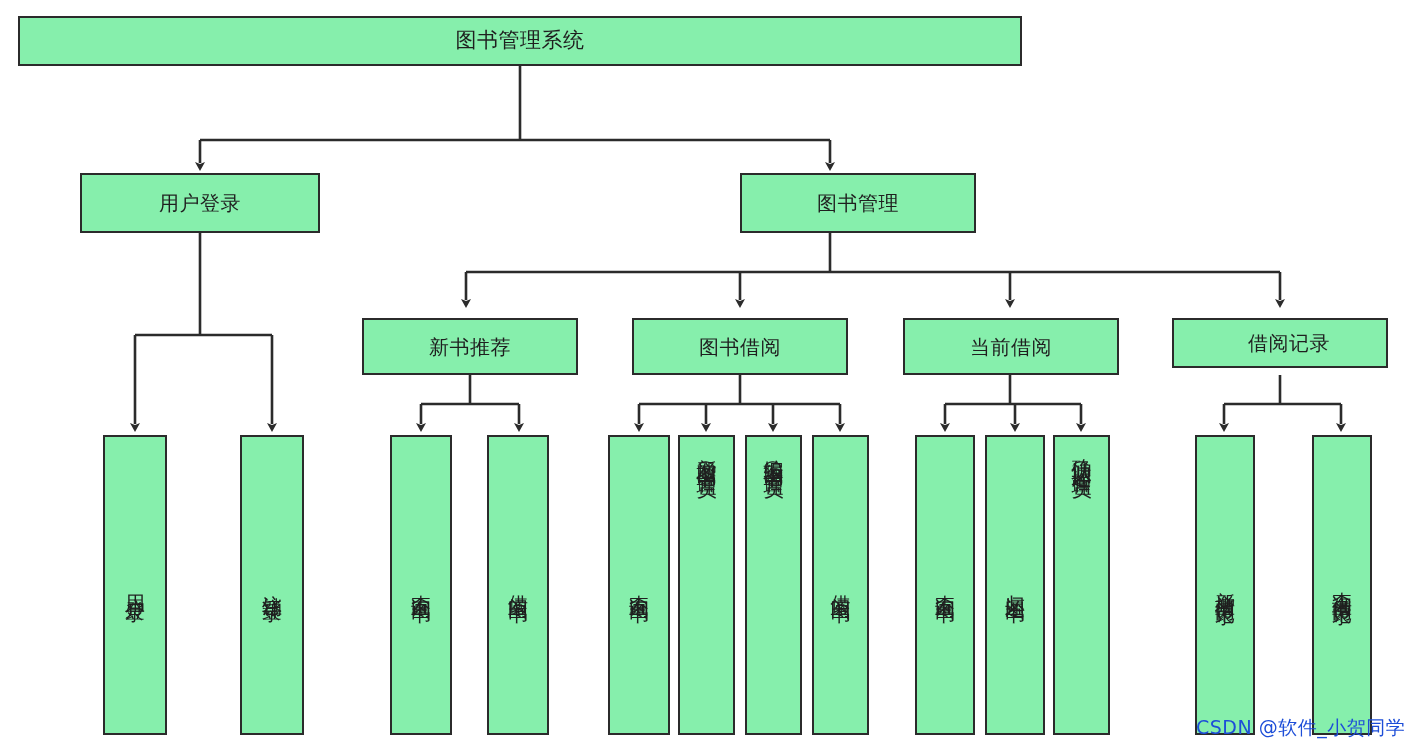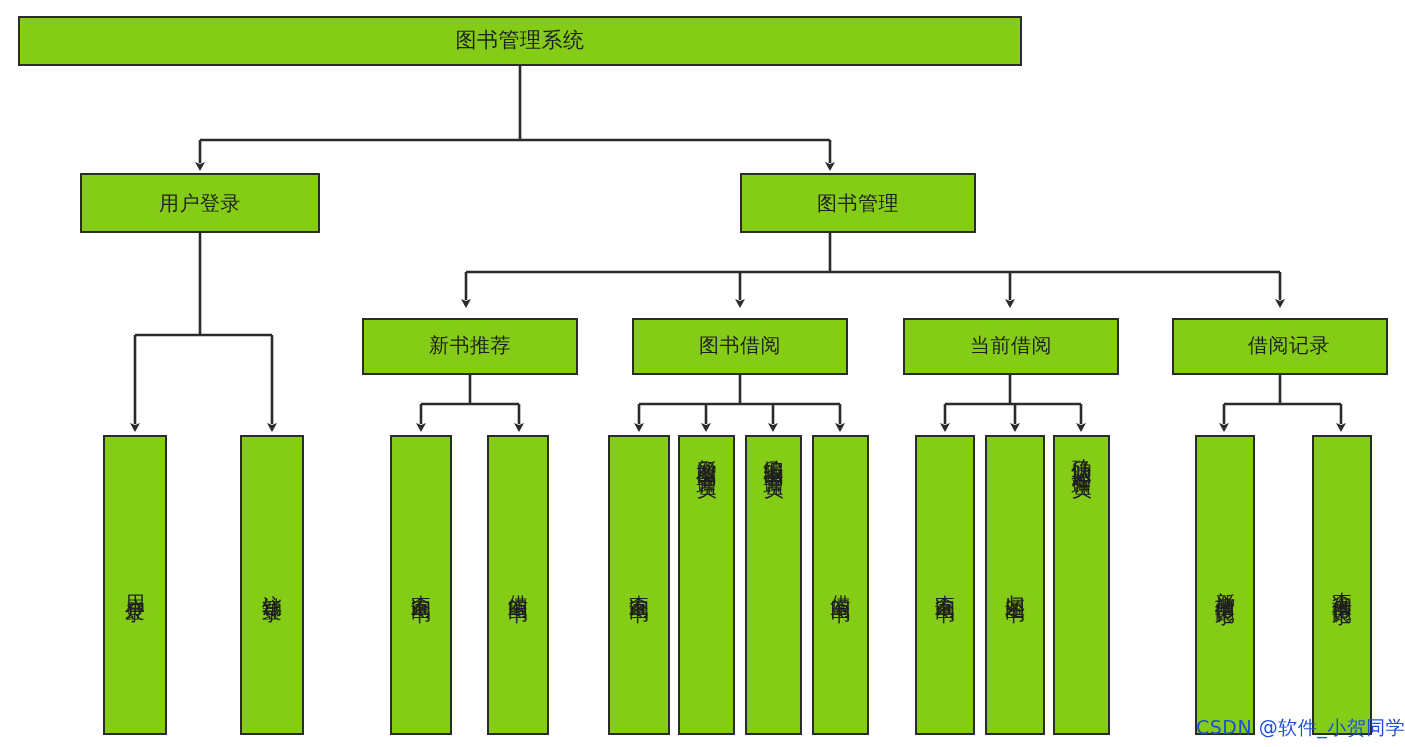--- a/index.html
+++ b/index.html
@@ -18,29 +18,29 @@
   svg#edges{
     position:absolute;
     left:0;top:0;
     width:1405px;height:747px;
     pointer-events:none;
   }
   .node{
     position:absolute;
     box-sizing:border-box;
     border:2px solid #2b2b2b;
-    background:#84cc16;
+    background:#86efac;
     display:flex;
     align-items:center;
     justify-content:center;
     color:#1f1f1f;
   }
   .node.root{ font-size:21px; }
   .node.lvl2{ font-size:20px; }
-  .node.lvl3{ font-size:20px;font-family:Liberation Mono, monospace; }
+  .node.lvl3{ font-size:20px; }
   .node .lbl{
     display:block;
     line-height:1.1;
     letter-spacing:0.5px;
     white-space:nowrap;
   }
   
   .node.leaf{
     font-size:20px;
     align-items:flex-start;
@@ -135,21 +135,21 @@
 
   <div class="node lvl3" style="left:362px;top:318px;width:216px;height:57px;">
     <span class="lbl">新书推荐</span>
   </div>
   <div class="node lvl3" style="left:632px;top:318px;width:216px;height:57px;">
     <span class="lbl">图书借阅</span>
   </div>
   <div class="node lvl3" style="left:903px;top:318px;width:216px;height:57px;">
     <span class="lbl">当前借阅</span>
   </div>
-  <div class="node lvl3" style="left:1172px;top:318px;width:216px;height:57px;padding-left:18px;">
+  <div class="node lvl3" style="left:1172px;top:318px;width:216px;height:50px;padding-left:18px;">
     <span class="lbl">借阅记录</span>
   </div>
 
   <div class="node leaf center-v" style="left:103px;top:435px;width:64px;height:300px;">
     <span class="lbl">用户登录</span>
   </div>
   <div class="node leaf center-v" style="left:240px;top:435px;width:64px;height:300px;">
     <span class="lbl">注销登录</span>
   </div>
 

